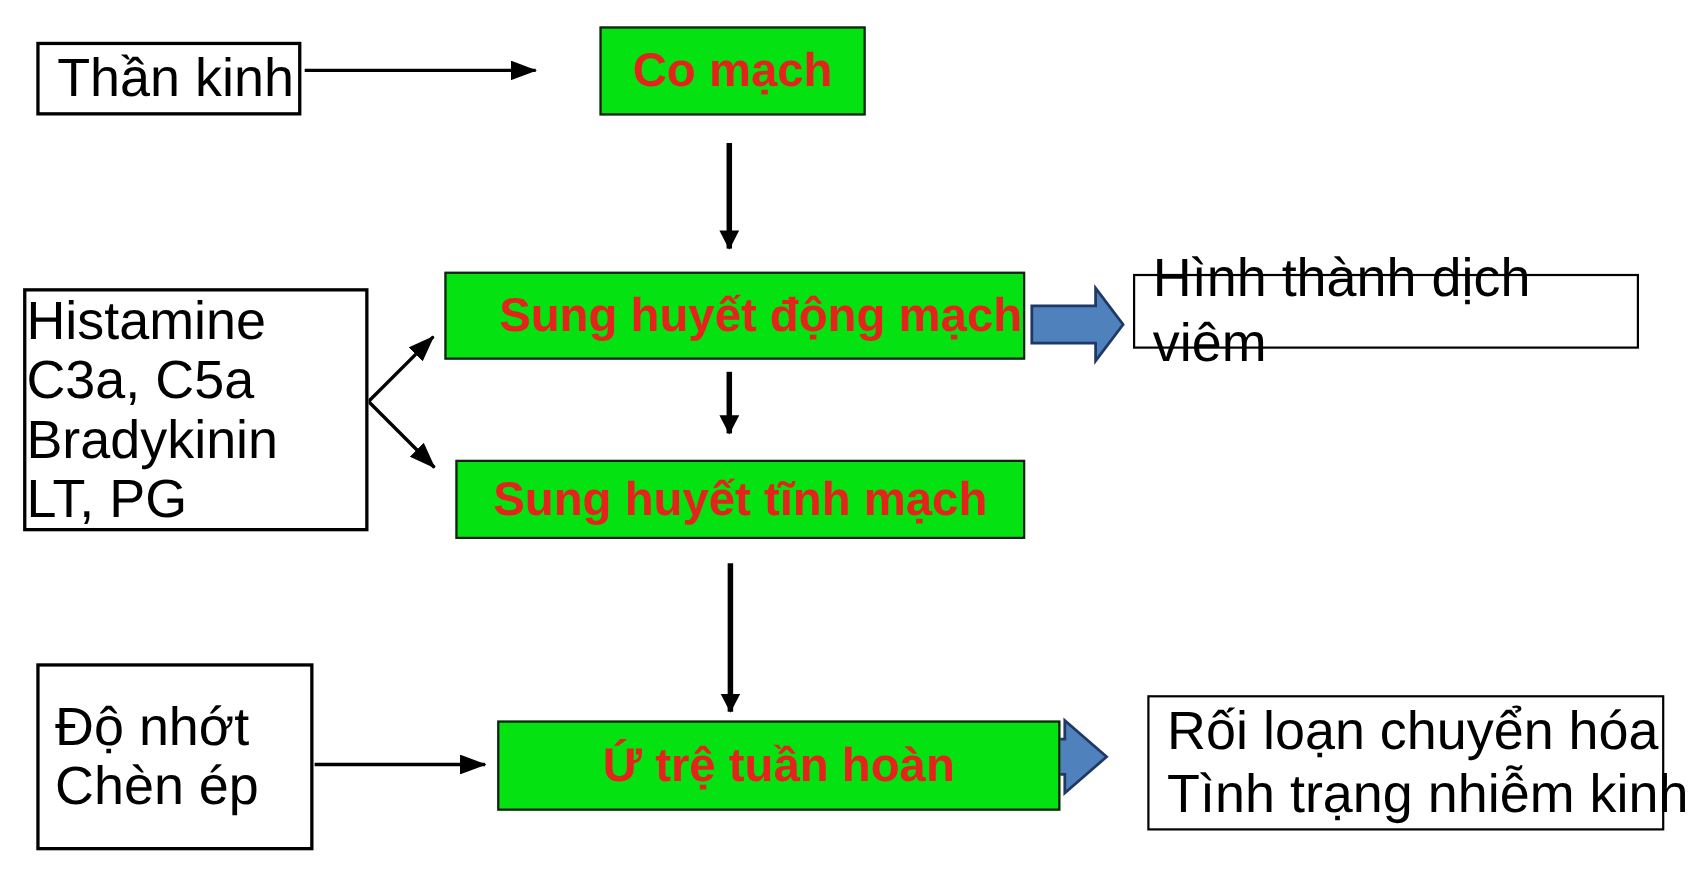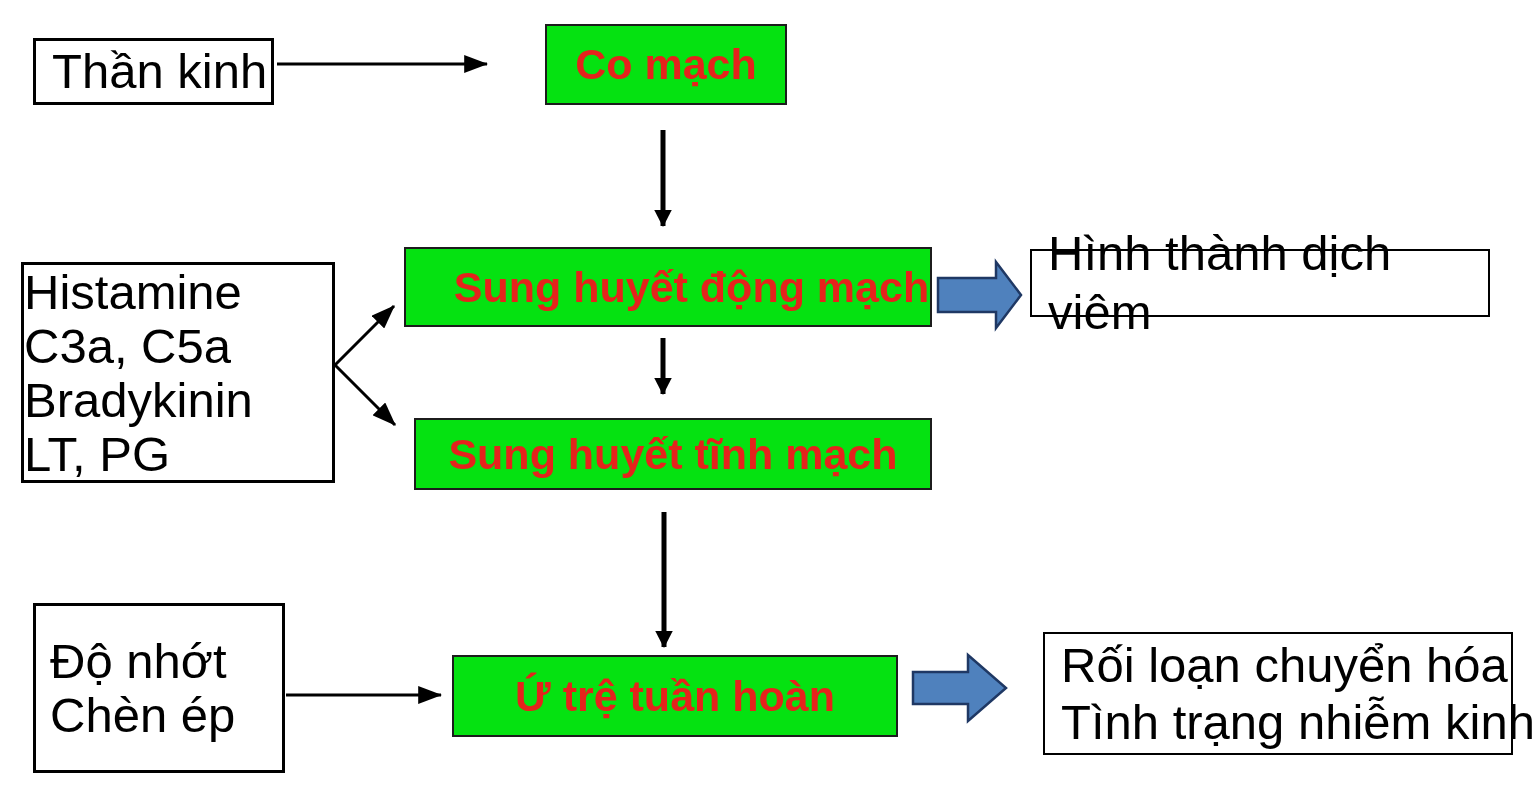--- a/index.html
+++ b/index.html
@@ -54,21 +54,21 @@
   .block-arrow { fill: var(--c-blue); stroke: var(--c-blue-border); stroke-width: 2.5; stroke-linejoin: miter; }
 
   
   #n-than-kinh   { left: 33px;   top: 38px;  width: 241px; height: 67px;  padding-left: 16px; }
   #n-co-mach     { left: 545px;  top: 24px;  width: 242px; height: 81px;  }
   #n-mediators   { left: 21px;   top: 262px; width: 314px; height: 221px; line-height: 54px; }
   #n-shdm        { left: 404px;  top: 247px; width: 528px; height: 80px; padding-left: 47px;  }
   #n-hinh-thanh  { left: 1030px; top: 249px; width: 460px; height: 68px;  padding-left: 16px; }
   #n-shtm        { left: 414px;  top: 418px; width: 518px; height: 72px;  }
   #n-physical    { left: 33px;   top: 603px; width: 252px; height: 170px; padding-left: 14px; line-height: 54px; }
-  #n-u-tre       { left: 452px;  top: 655px; width: 446px; height: 82px;  }
+  #n-u-tre       { left: 452px;  top: 655px; width: 512px; height: 82px;  }
   #n-roi-loan    { left: 1043px; top: 632px; width: 470px; height: 123px; padding-left: 16px; line-height: 57px; }
 </style>
 </head>
 <body>
 
 <div class="canvas">
 
   <svg class="arrows" viewBox="0 0 1536 811" xmlns="http://www.w3.org/2000/svg">
     <defs>
       <marker id="ah-thin" viewBox="0 0 8 6" refX="7.6" refY="3" markerWidth="8" markerHeight="6" orient="auto" markerUnits="strokeWidth">

